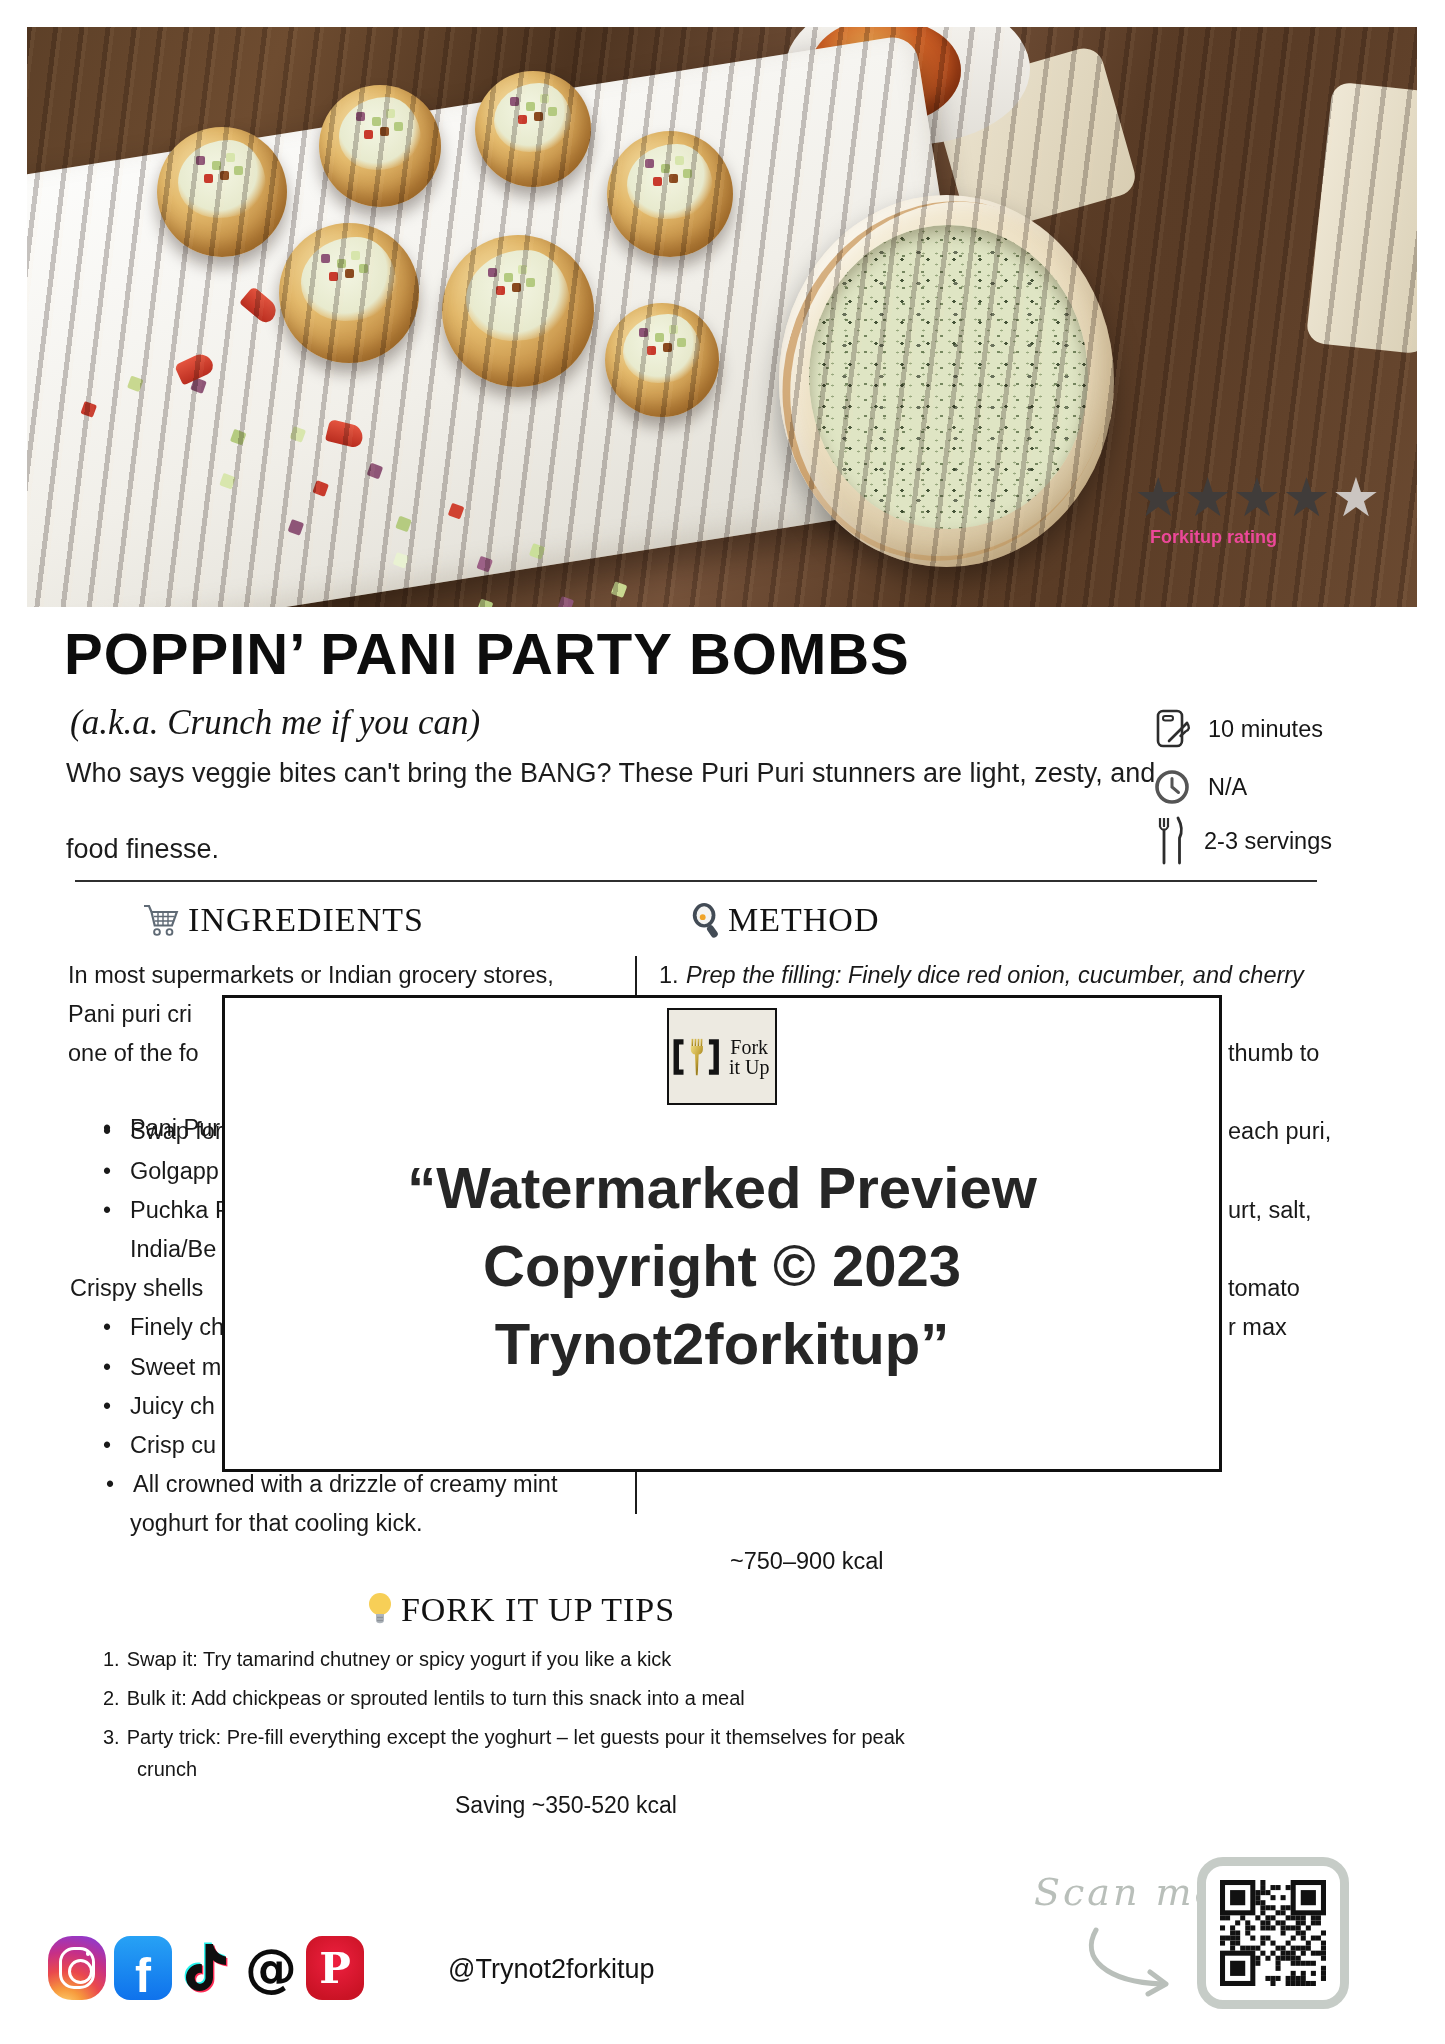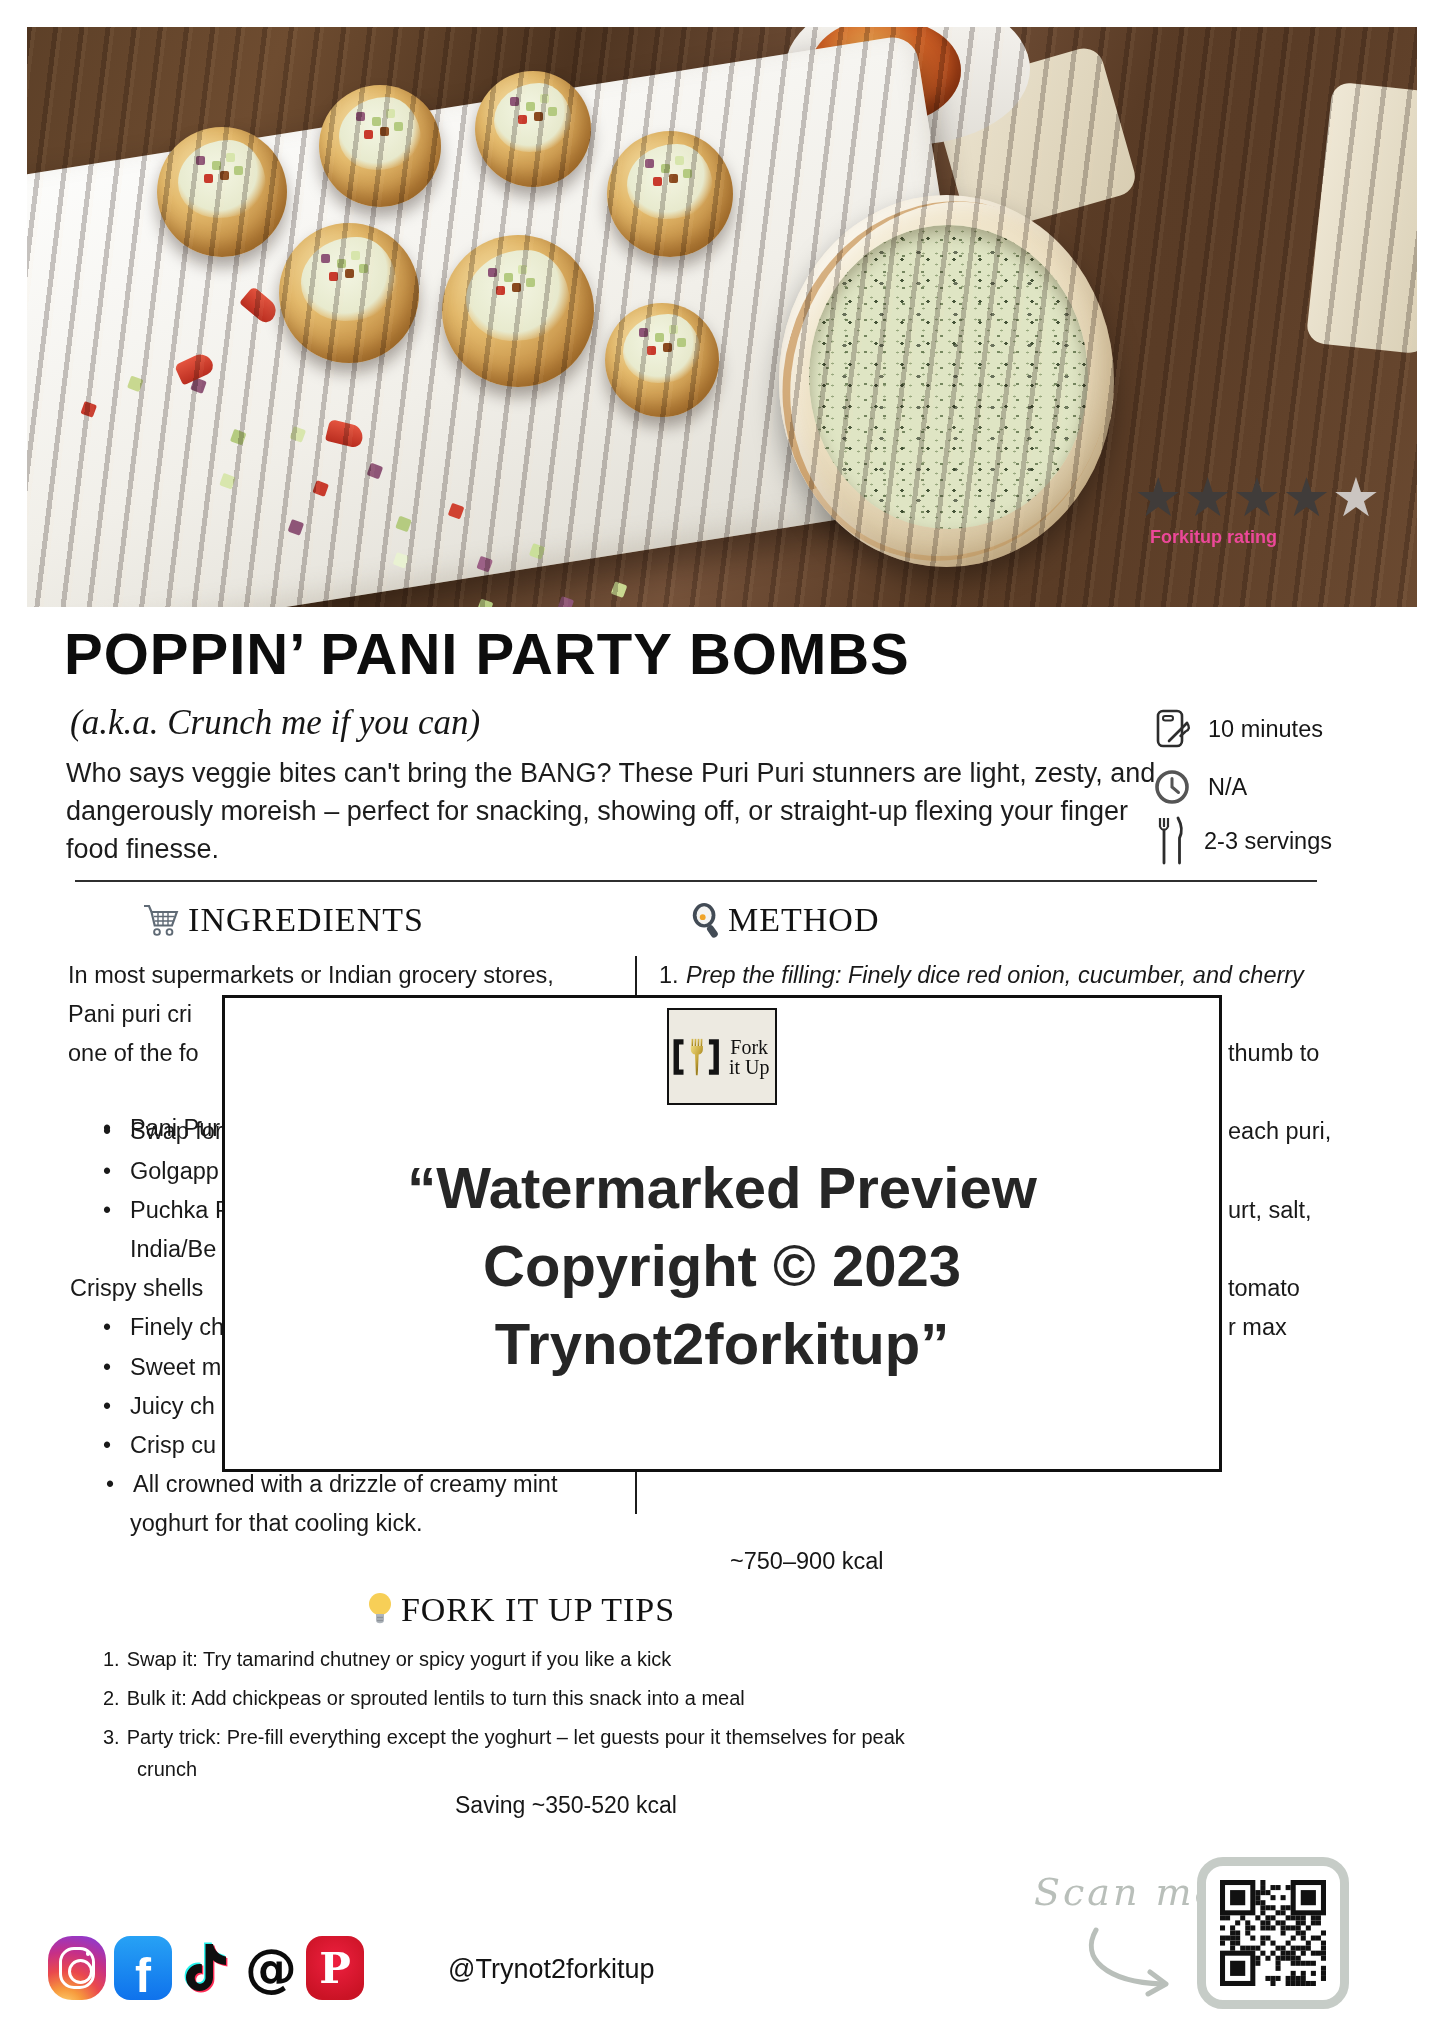--- a/index.html
+++ b/index.html
@@ -141,21 +141,20 @@
     </div>
   </div>
 
   <div id="title" class="abs">POPPIN’ PANI PARTY BOMBS</div>
   <div id="stars" class="abs">
     <span class="star" style="color: rgb(64, 60, 58);"></span><span class="star" style="color: rgb(64, 60, 58);"></span><span class="star" style="color: rgb(64, 60, 58);"></span><span class="star" style="color: rgb(64, 60, 58);"></span><span class="star" style="color: rgb(203, 197, 193);"></span>
   </div>
   <div id="rating-label" class="abs">Forkitup rating</div>
   <div id="subtitle" class="abs">(a.k.a. Crunch me if you can)</div>
   <div class="desc-line" style="top:758px;">Who says veggie bites can't bring the BANG? These Puri Puri stunners are light, zesty, and</div>
-  <div class="desc-line" style="top:796px;">dangerously moreish – perfect for snacking, showing off, or straight-up flexing your finger</div>
   <div class="desc-line" style="top:834px;">food finesse.</div>
 
   <div class="info-row" style="top:706px;">
     <svg width="40" height="42" viewBox="0 0 40 42">
       <rect x="6" y="3" width="24" height="35" rx="5" fill="none" stroke="#2d2d2d" stroke-width="2.6"></rect>
       <rect x="11" y="8" width="10" height="4.5" rx="2.2" fill="none" stroke="#2d2d2d" stroke-width="2"></rect>
       <path d="M35 15 L17 33" stroke="#2d2d2d" stroke-width="2.6" fill="none" stroke-linecap="round"></path>
       <path d="M35 15 q4.5 6 -1.5 8.5 l-5 4.5" fill="none" stroke="#2d2d2d" stroke-width="2.4" stroke-linecap="round"></path>
     </svg>
     <span class="info-label">10 minutes</span>

